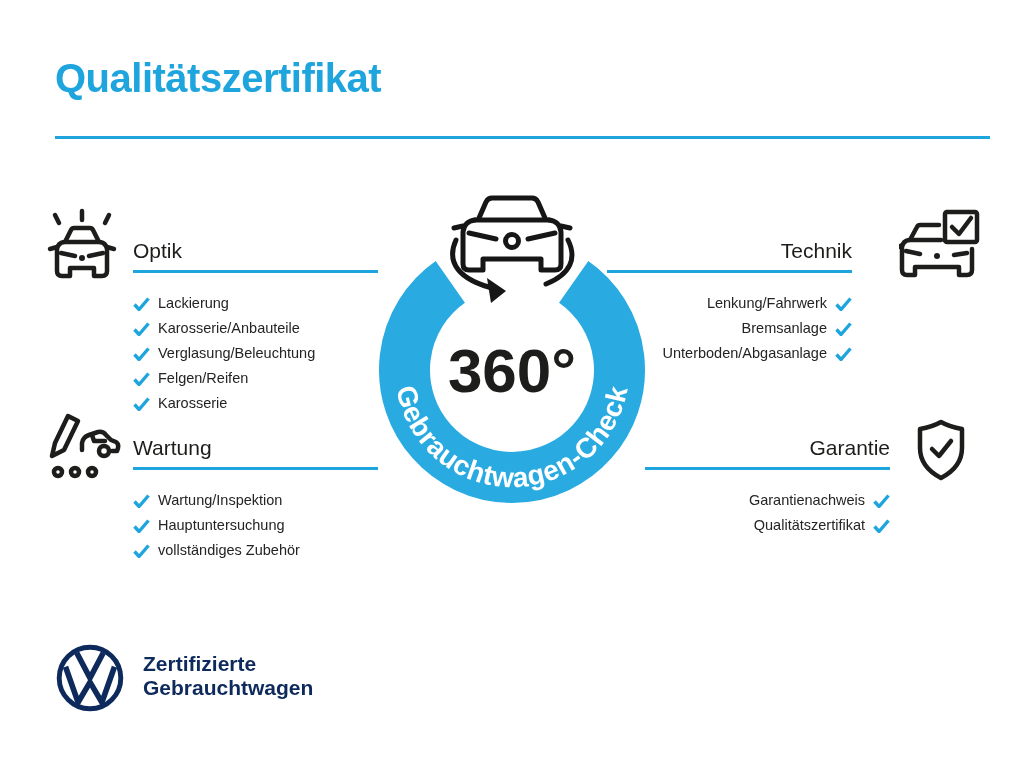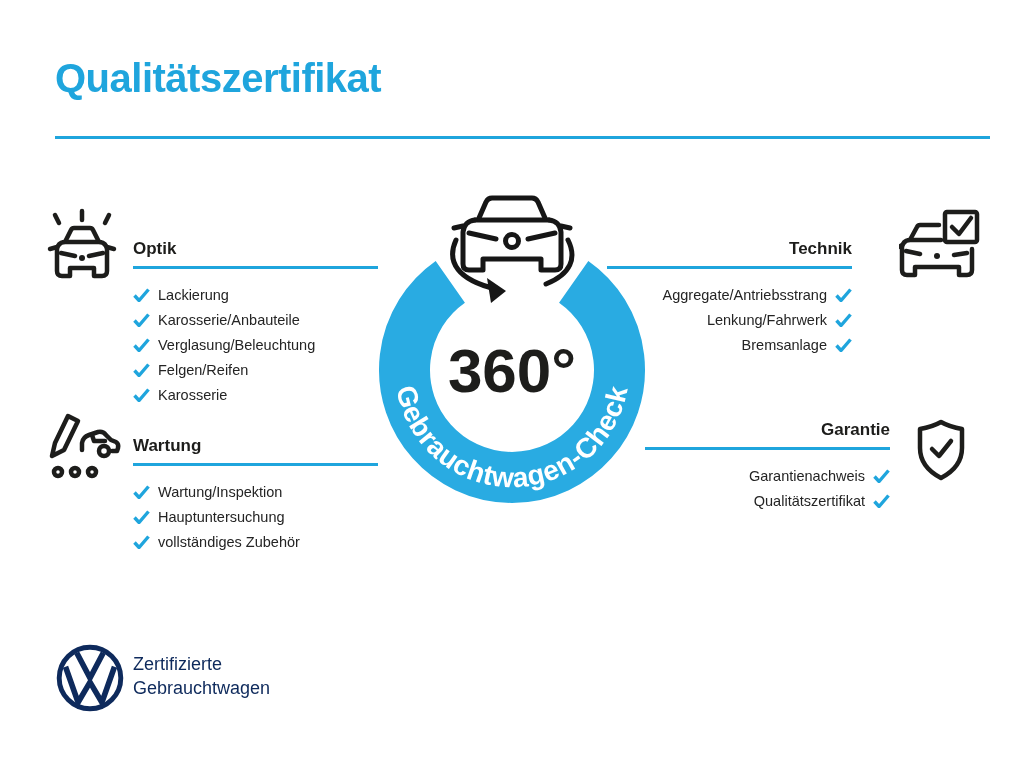--- a/index.html
+++ b/index.html
@@ -12,33 +12,33 @@
   *{box-sizing:border-box;margin:0;padding:0;}
   body{background:#ffffff;font-family:"Liberation Sans",sans-serif;}
   .canvas{position:relative;width:1024px;height:768px;background:#ffffff;overflow:hidden;}
 
   .page-title{position:absolute;left:55px;top:56px;font-size:40px;font-weight:bold;
     color:var(--color-accent);letter-spacing:-0.5px;}
   .title-rule{position:absolute;left:55px;top:136px;width:935px;height:3px;
     background:var(--color-accent);}
 
   .section{position:absolute;width:245px;}
-  .section h2{font-size:17px;font-weight:bold;color:var(--color-ink);line-height:1;}
+  .section h2{font-size:21px;font-weight:normal;color:var(--color-ink);line-height:1;}
   .section .rule{height:3px;background:var(--color-accent);margin-top:9px;}
   .section ul{list-style:none;margin-top:13px;}
-  .section li{height:25px;display:flex;align-items:center;gap:8px;
+  .section li{height:25px;display:flex;align-items:flex-end;gap:8px;
     font-size:14.5px;color:var(--color-text);}
   .section.right{text-align:right;}
   .section.right li{justify-content:flex-end;}
   .check{color:var(--color-accent);display:inline-flex;flex:0 0 auto;}
 
   .sec-optik{left:133px;top:240px;}
   .sec-technik{left:607px;top:240px;}
   .sec-wartung{left:133px;top:437px;}
-  .sec-garantie{left:645px;top:421px;}
+  .sec-garantie{left:645px;top:437px;}
 
   .icon{position:absolute;color:var(--color-ink);}
   .icon svg{display:block;}
   .ic-optik{left:42px;top:208px;}
   .ic-wartung{left:42px;top:410px;}
   .ic-technik{left:899px;top:208px;}
   .ic-garantie{left:906px;top:417px;}
 
   .center-graphic{position:absolute;left:370px;top:192px;}
   .ring-arc{stroke:var(--color-ring);}
@@ -46,22 +46,22 @@
     font-weight:bold;font-size:62px;}
   .ring-text{fill:#ffffff;font-family:"Liberation Sans",sans-serif;
     font-weight:bold;font-size:28px;letter-spacing:0.5px;}
   .car-stroke{stroke:#161616;fill:none;stroke-width:5;stroke-linecap:round;stroke-linejoin:round;}
   .car-fill{fill:#161616;}
 
   .ic-stroke{stroke:currentColor;fill:none;stroke-width:4.5;stroke-linecap:round;stroke-linejoin:round;}
   .ic-fill{fill:currentColor;}
 
   .footer-logo{position:absolute;left:55px;top:643px;color:var(--color-navy);}
-  .footer-text{position:absolute;left:133px;top:652px;color:var(--color-navy);
-    font-size:18px;font-weight:normal;line-height:24px;}
+  .footer-text{position:absolute;left:143px;top:652px;color:var(--color-navy);
+    font-size:21px;font-weight:bold;line-height:24px;}
 </style>
 </head>
 <body>
 
 <div class="canvas">
 
   <div class="page-title">Qualitätszertifikat</div>
   <div class="title-rule"></div>
 
   <div class="icon ic-optik">
@@ -153,37 +153,37 @@
           <span>Karosserie</span>
         </li>
     </ul>
   </div>
 
   <div class="section right sec-technik">
     <h2>Technik</h2>
     <div class="rule"></div>
     <ul>
       <li>
-          <span>Aggregate/Antriebsstrang</span>
-          <span class="check">
-            <svg width="17" height="14" viewBox="0 0 17 14">
-              <polyline points="1.5,7.5 6,12.5 15.5,1.5" fill="none" stroke="currentColor" stroke-width="3.4"></polyline>
-            </svg>
-          </span>
-        </li>
-      <li>
           <span>Lenkung/Fahrwerk</span>
           <span class="check">
             <svg width="17" height="14" viewBox="0 0 17 14">
               <polyline points="1.5,7.5 6,12.5 15.5,1.5" fill="none" stroke="currentColor" stroke-width="3.4"></polyline>
             </svg>
           </span>
         </li>
       <li>
           <span>Bremsanlage</span>
+          <span class="check">
+            <svg width="17" height="14" viewBox="0 0 17 14">
+              <polyline points="1.5,7.5 6,12.5 15.5,1.5" fill="none" stroke="currentColor" stroke-width="3.4"></polyline>
+            </svg>
+          </span>
+        </li>
+      <li>
+          <span>Unterboden/Abgasanlage</span>
           <span class="check">
             <svg width="17" height="14" viewBox="0 0 17 14">
               <polyline points="1.5,7.5 6,12.5 15.5,1.5" fill="none" stroke="currentColor" stroke-width="3.4"></polyline>
             </svg>
           </span>
         </li>
     </ul>
   </div>
 
   <div class="section sec-wartung">

